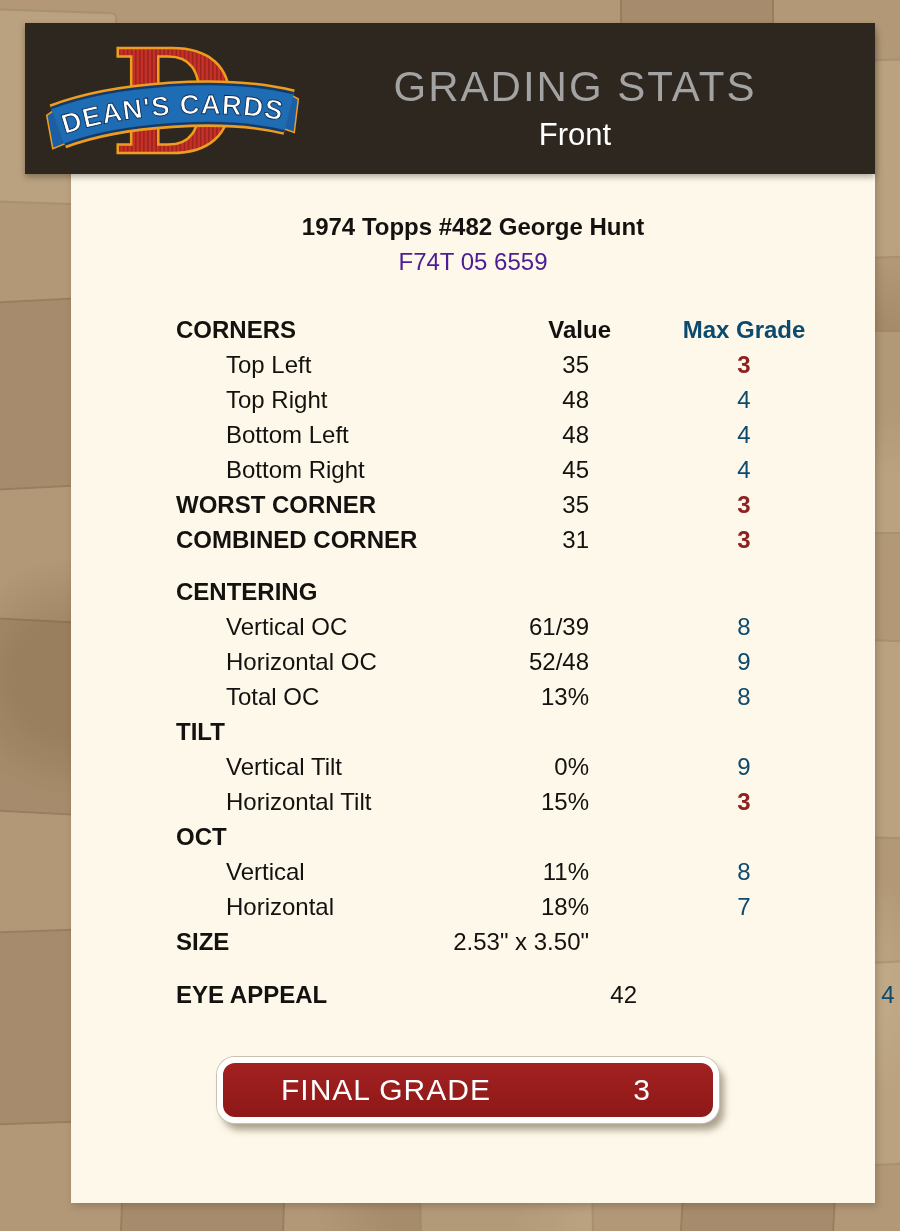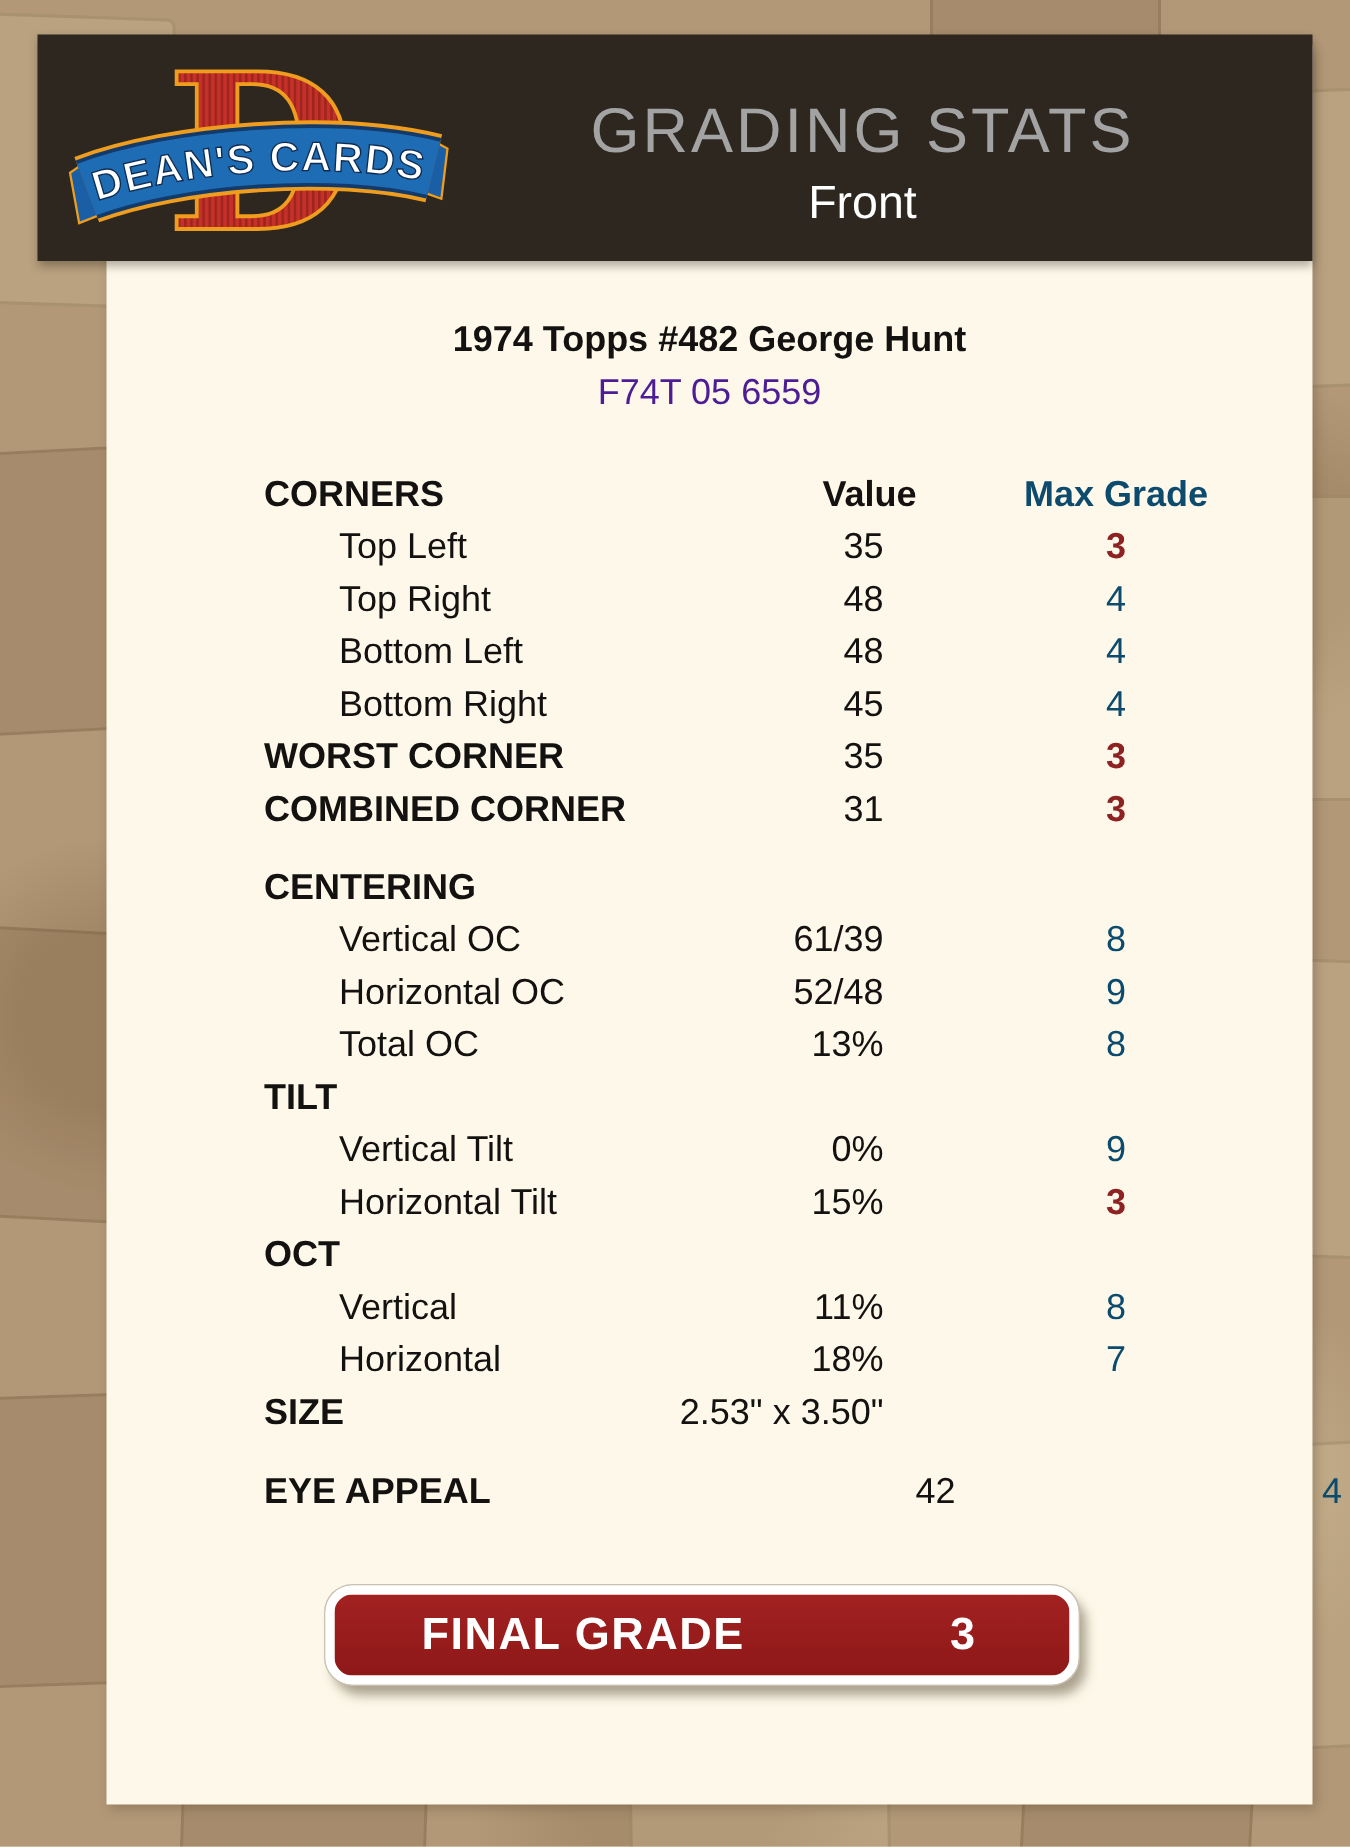--- a/index.html
+++ b/index.html
@@ -60,21 +60,21 @@
 
   
   .final-btn{
     margin:45px 0 0 146px;width:502px;height:66px;box-sizing:border-box;
     background:linear-gradient(#a32121,#8e1818);
     border:6px solid #ffffff;border-radius:18px;
     box-shadow:0 0 0 1px #c9c2b2, 5px 7px 7px rgba(104,90,68,0.55);
     display:flex;align-items:center;justify-content:space-between;
     padding:0 62px 0 58px;cursor:pointer;
   }
-  .final-btn span{color:#ffffff;font-size:30px;font-weight:bold;letter-spacing:1px;line-height:1;}
+  .final-btn span{color:#ffffff;font-size:30px;font-weight:normal;letter-spacing:1px;line-height:1;}
 
   
   .hdrbar{
     position:absolute;left:25px;top:23px;width:850px;height:151px;
     background:#2d2720;box-shadow:0 3px 6px rgba(30,22,12,0.35);
   }
   .logo{position:absolute;left:20px;top:6px;}
   .hdr-titles{
     position:absolute;left:270px;right:20px;top:0;height:100%;
     display:flex;flex-direction:column;align-items:center;justify-content:flex-start;

